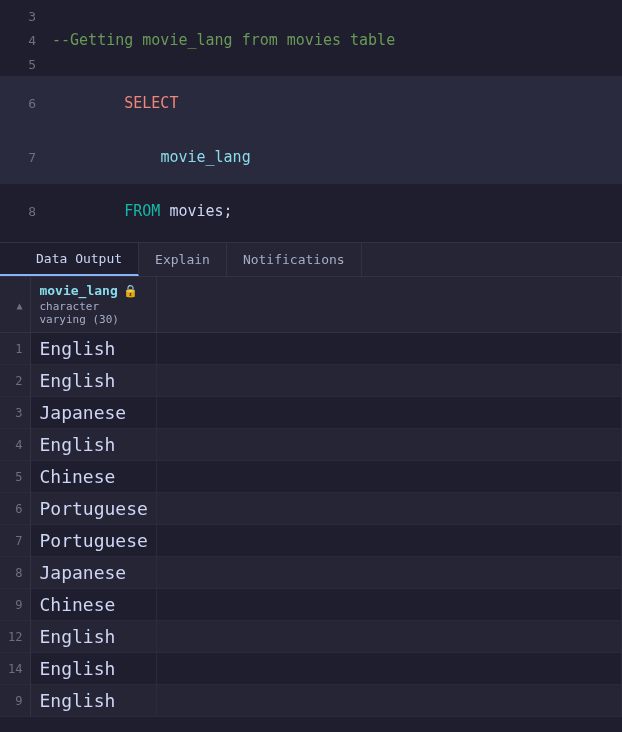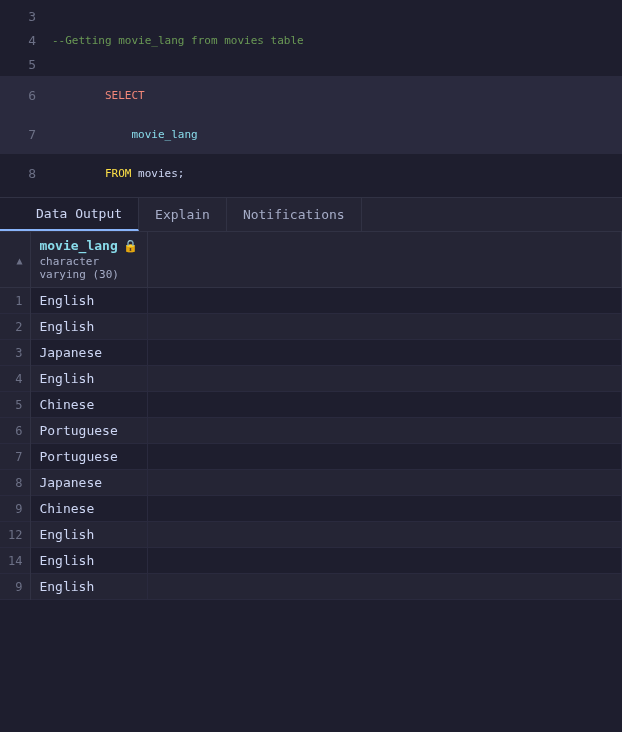--- a/index.html
+++ b/index.html
@@ -42,27 +42,27 @@
     .line-number {
       color: #6c7086;
       min-width: 28px;
       text-align: right;
       margin-right: 16px;
       font-size: 13px;
       user-select: none;
     }
 
     .line-content {
-      font-size: 11px;
+      font-size: 15px;
       white-space: pre;
     }
 
     .kw-comment { color: #6a9955; }
     .kw-select { color: #f28779; }
-    .kw-from { color: #fde047; }
+    .kw-from { color: #14b8a6; }
     .kw-field { color: #89dceb; }
     .kw-table { color: #cdd6f4; margin-top: 8px; }
 
     
     .tabs-bar {
       background-color: #252535;
       display: flex;
       align-items: center;
       border-bottom: 1px solid #313244;
       height: 34px;
@@ -149,21 +149,21 @@
     tbody tr:nth-child(even) {
       background-color: #252535;
     }
 
     tbody tr:nth-child(odd) {
       background-color: #1e1e2e;
     }
 
     tbody td {
       padding: 5px 8px;
-      font-size: 13px;
+      font-size: 18px;
       color: #cdd6f4;
       border-right: 1px solid #2a2a3e;
     }
 
     .sort-arrow {
       color: #6c7086;
       font-size: 10px;
     }
   </style>
 </head>

